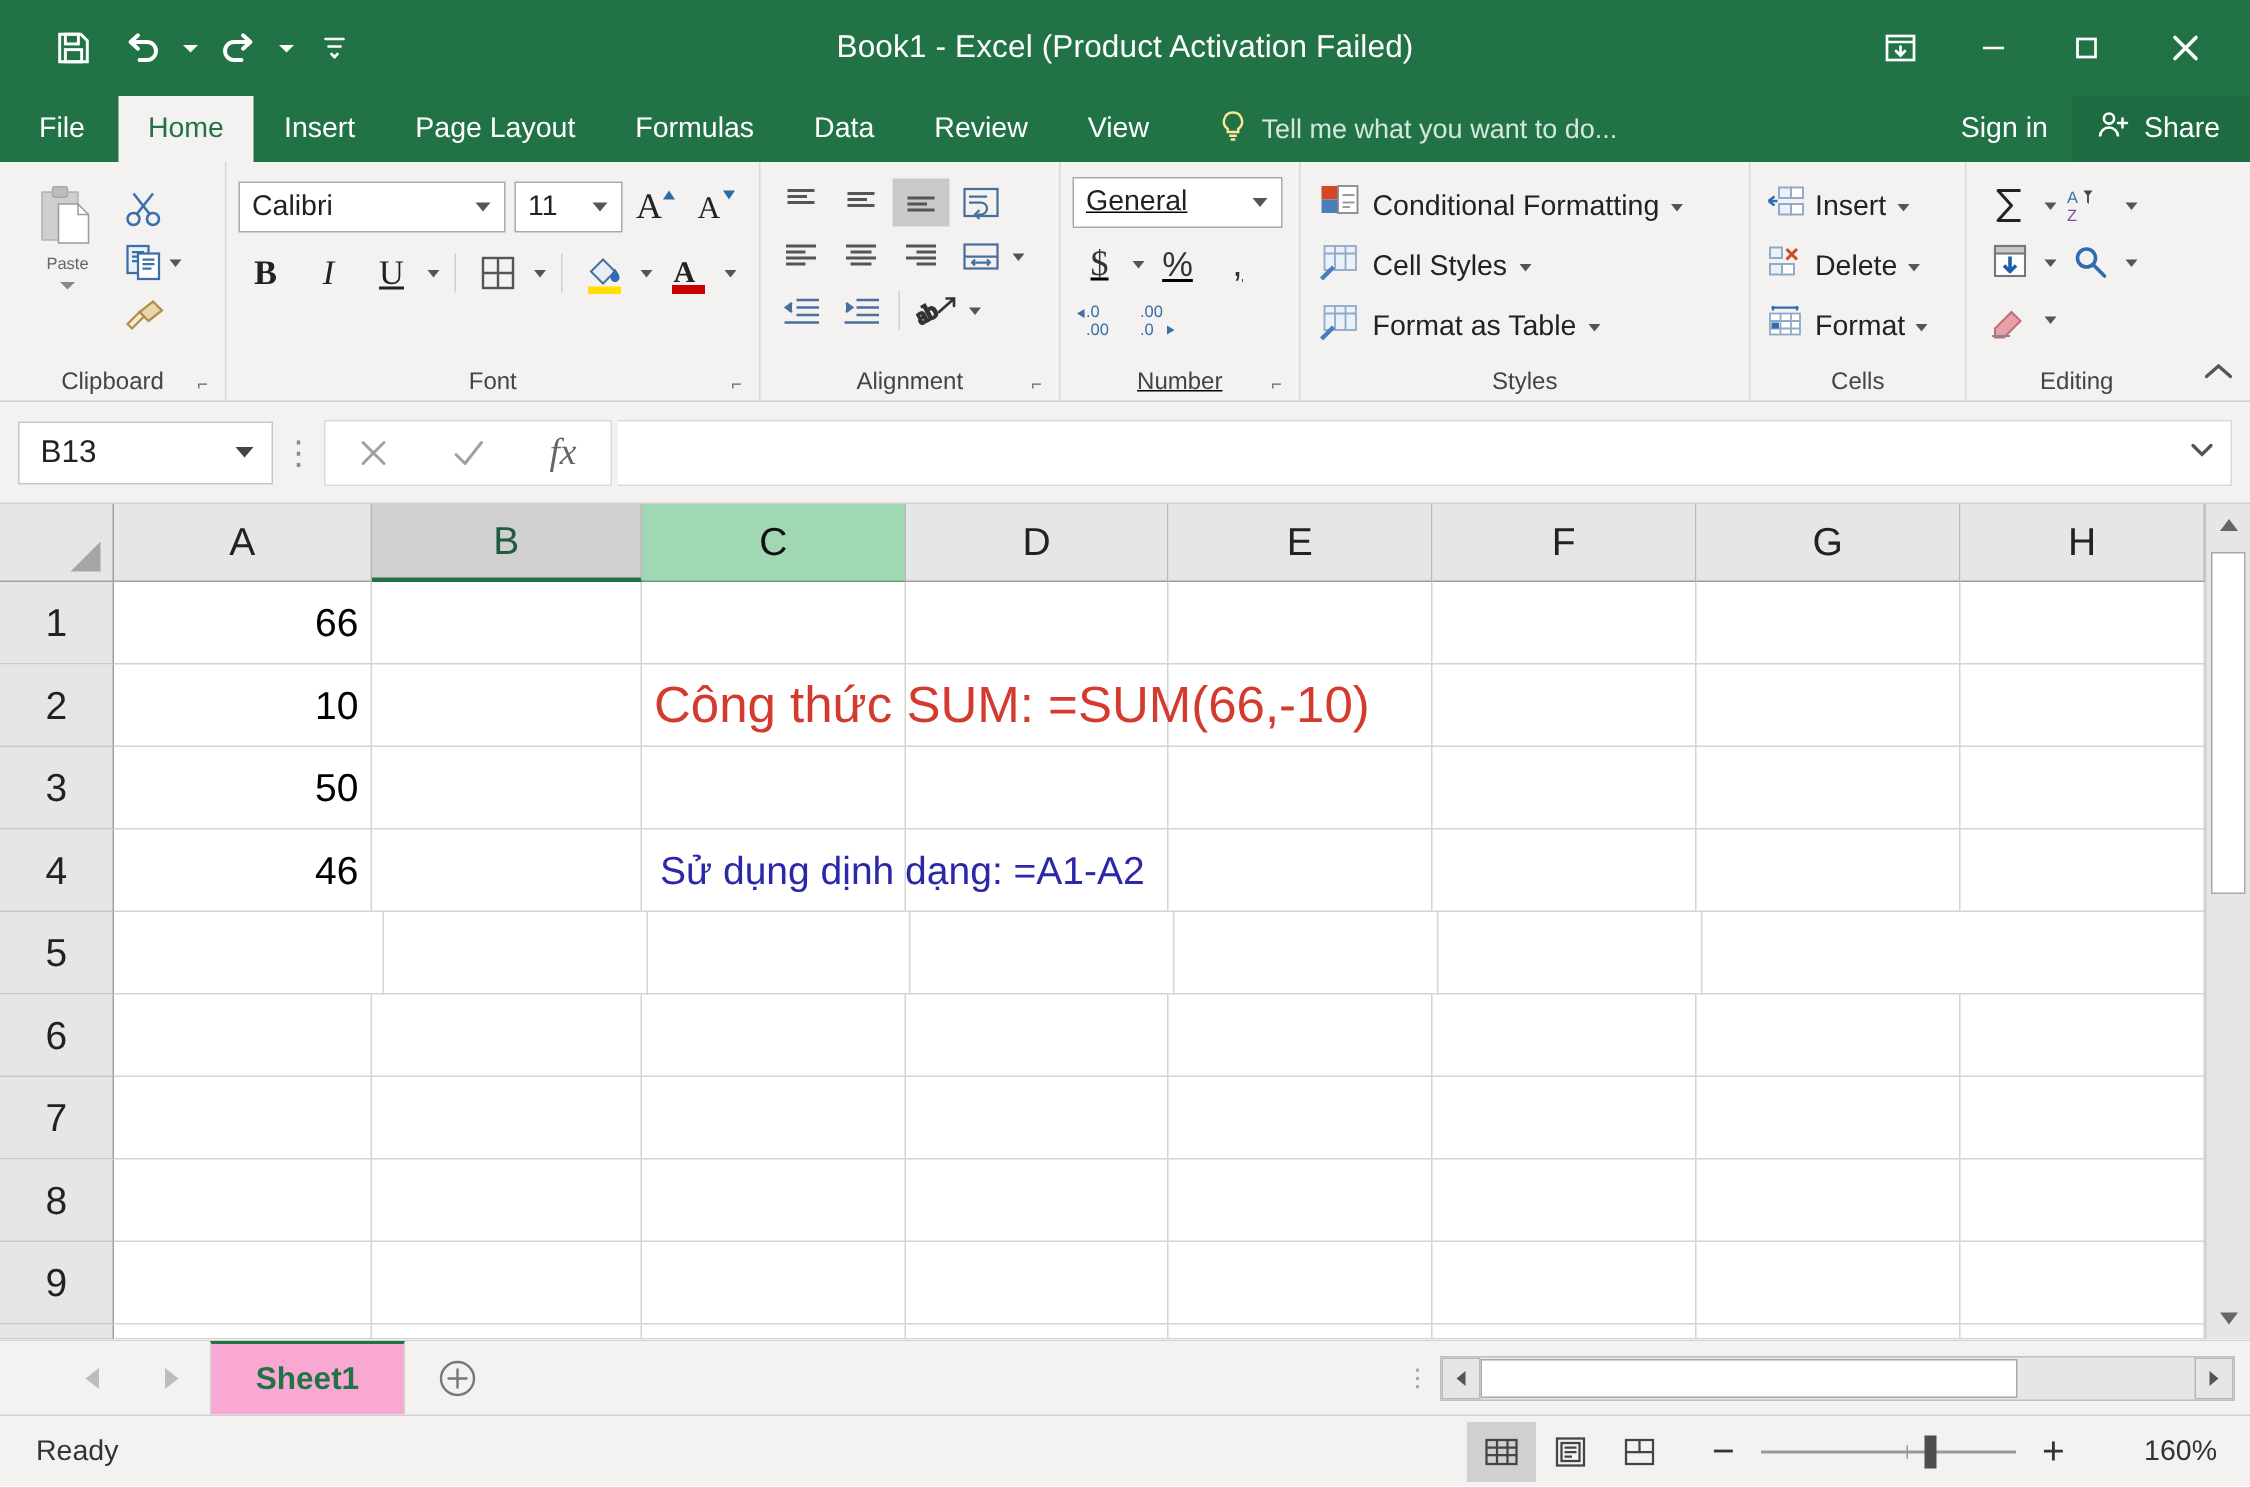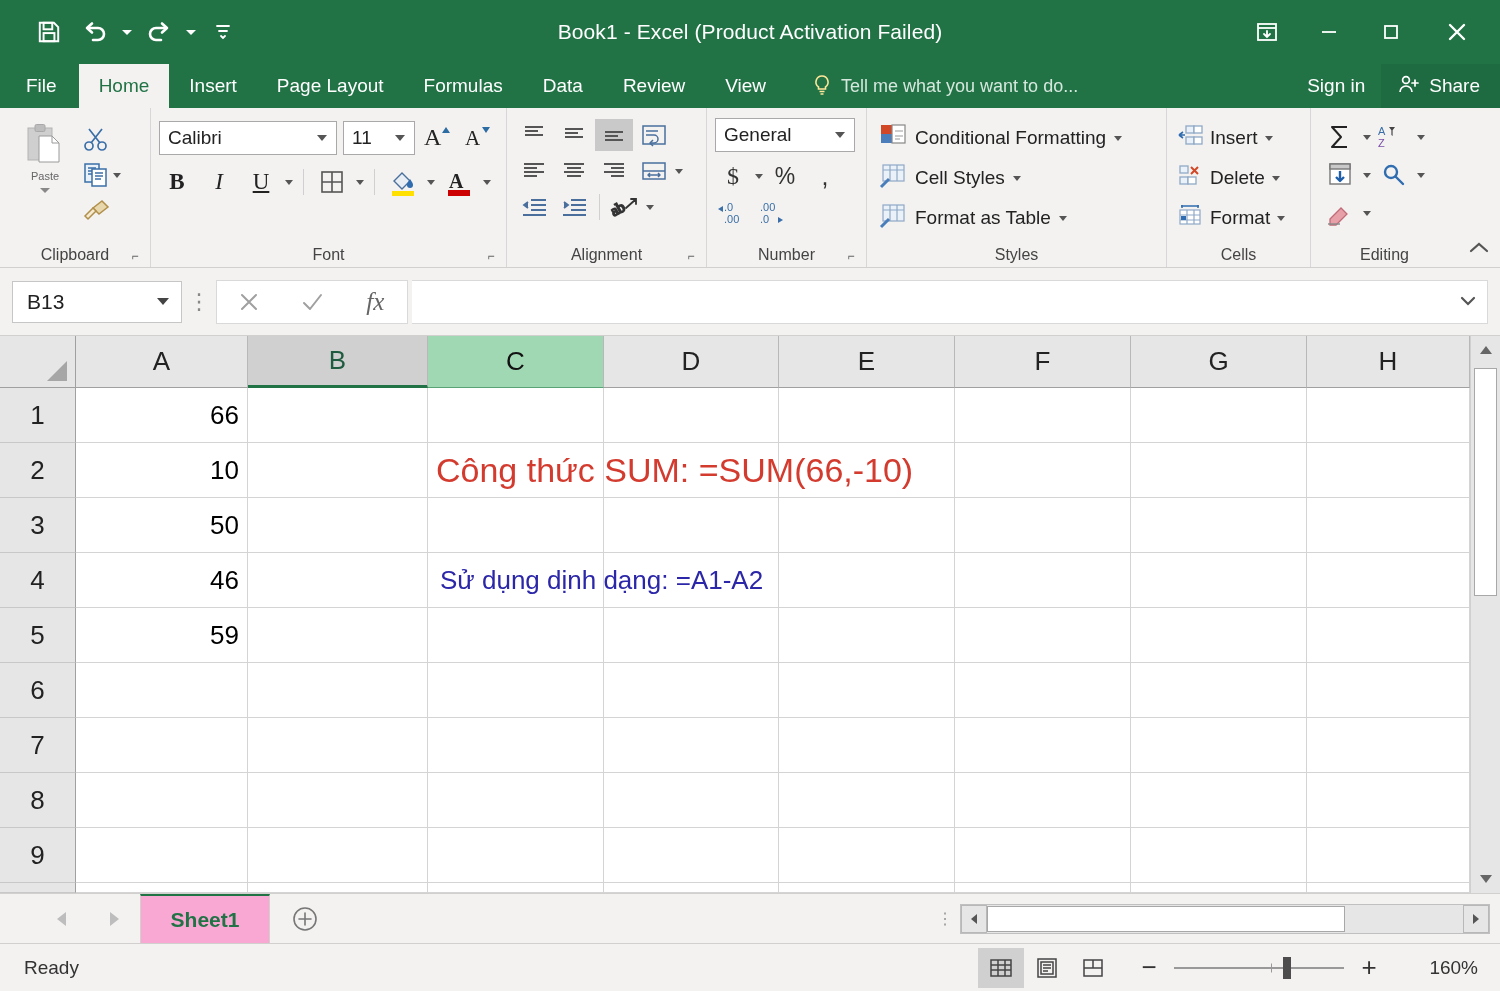--- a/index.html
+++ b/index.html
@@ -109,21 +109,21 @@
   .vsep { width: 1px; height: 26px; background: #d0d0d0; margin: 0 4px; }
 
   
   .g-align { width: 200px; }
   .al-grid { display: flex; flex-direction: column; gap: 2px; }
   .al-row { display: flex; align-items: center; gap: 2px; height: 34px; }
   .al-btn { width: 38px; height: 32px; display:flex; align-items:center; justify-content:center; }
   .al-btn.sel { background: #c9c9c9; }
 
   
-  .g-number { width: 160px; }
+  .g-number { width: 160px; text-decoration: underline; }
   .numfmt {
     width: 140px; height: 34px; background:#fff; border: 1px solid #a9a9a9;
     display:flex; align-items:center; padding: 0 4px 0 8px; font-size: 19px; color:#222;
   }
   .numfmt span.val { flex: 1; }
   .num-row { display:flex; align-items:center; gap: 4px; height: 36px; }
 
   
   .g-styles { width: 300px; }
   .style-item { height: 40px; display: flex; align-items: center; gap: 8px; font-size: 19px; color: #222; }
@@ -814,21 +814,20 @@
           </div>
           <div class="cell" style="width:175px;flex:0 0 175px;"></div>
           <div class="cell" style="width:176px;flex:0 0 176px;"></div>
           <div class="cell" style="width:176px;flex:0 0 176px;"></div>
           <div class="cell" style="width:176px;flex:0 0 176px;"></div>
           <div class="cell" style="flex:1;"></div>
         </div>
 
         <div class="grow">
           <div class="rowh">5</div>
-          <div class="cell num" style="width:172px;flex:0 0 172px;">59</div>
           <div class="cell" style="width:180px;flex:0 0 180px;"></div>
           <div class="cell" style="width:176px;flex:0 0 176px;"></div>
           <div class="cell" style="width:175px;flex:0 0 175px;"></div>
           <div class="cell" style="width:176px;flex:0 0 176px;"></div>
           <div class="cell" style="width:176px;flex:0 0 176px;"></div>
           <div class="cell" style="width:176px;flex:0 0 176px;"></div>
           <div class="cell" style="flex:1;"></div>
         </div>
 
         <div class="grow">

